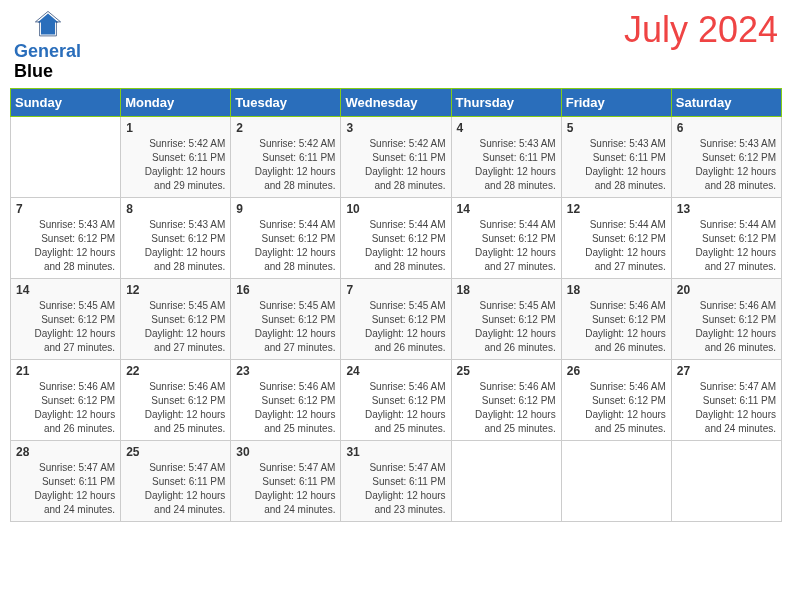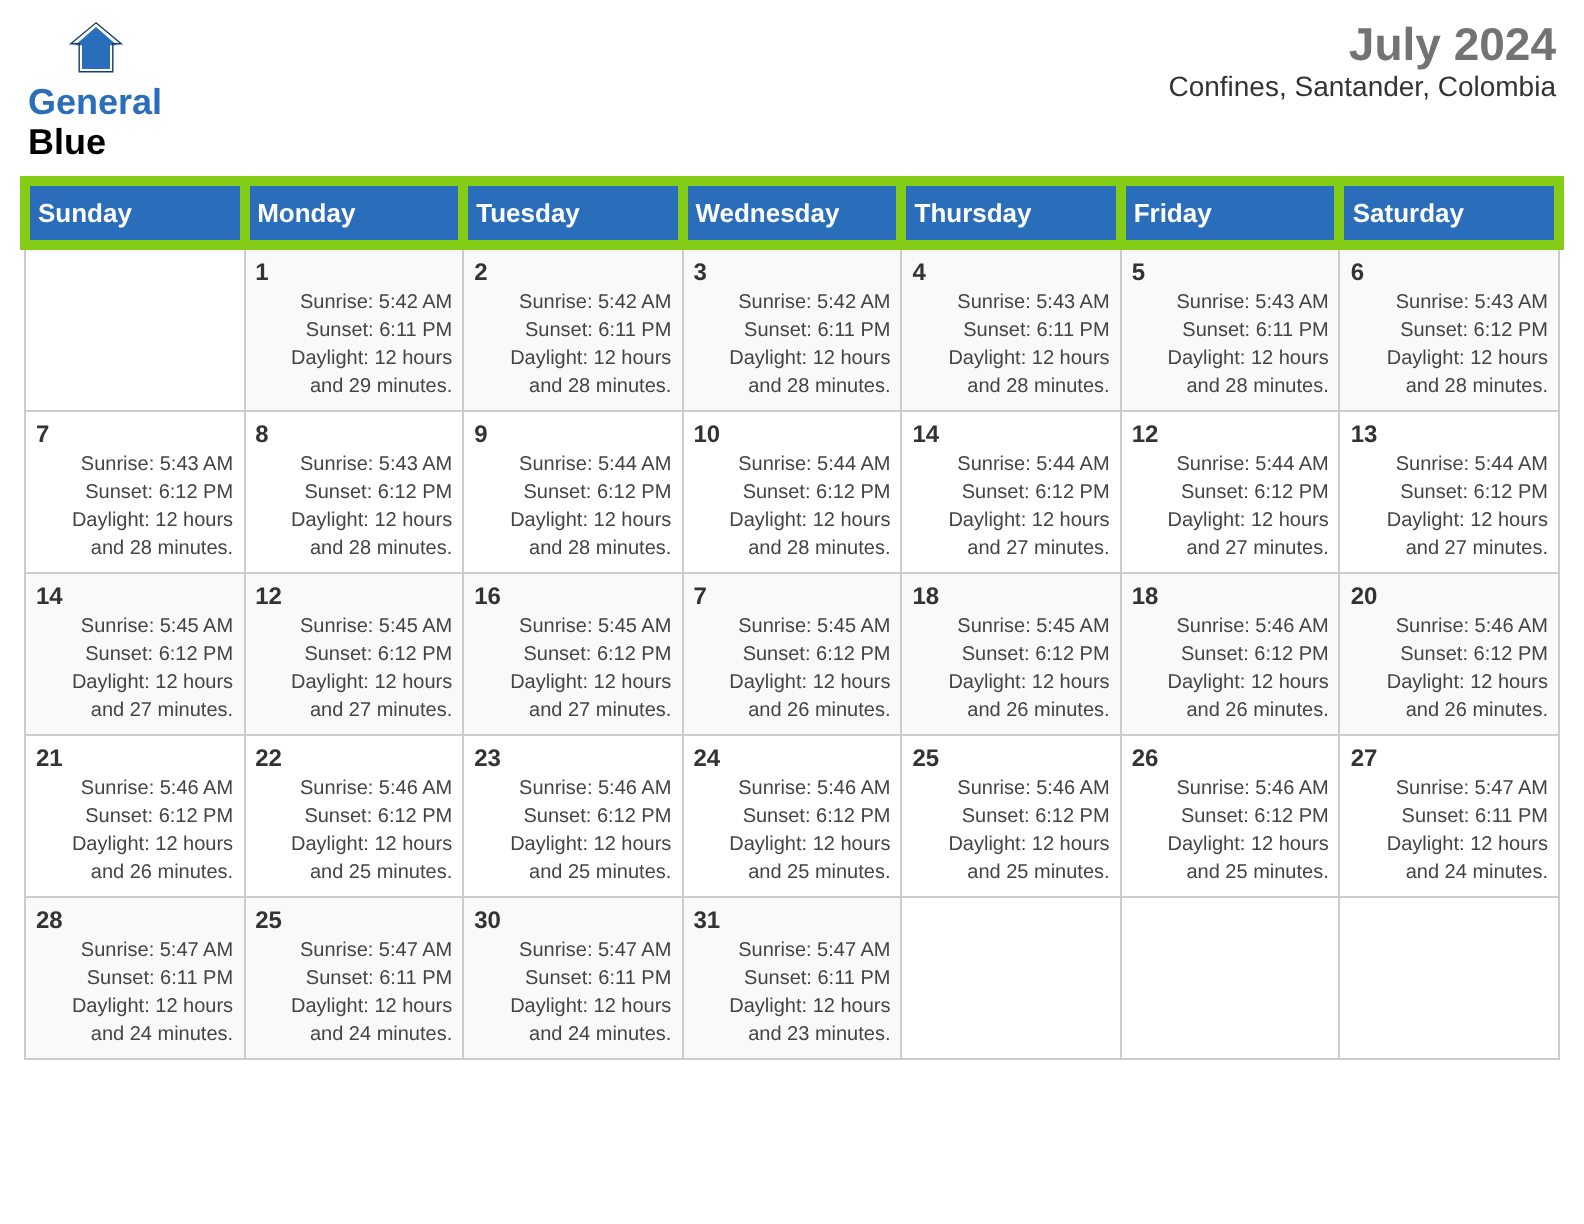--- a/index.html
+++ b/index.html
@@ -33,42 +33,42 @@
       color: #2a6ebb;
     }
     .logo-icon {
       width: 28px;
       height: 28px;
     }
     .title-block {
       text-align: right;
     }
     .month-title {
-      font-size: 23px;
-      font-weight: bold;
-      color: #737373;
+      font-size: 36px;
+      font-weight: normal;
+      color: #ef4444;
       line-height: 1.1;
     }
     .location {
       font-size: 14px;
       color: #333;
     }
     table {
       width: 100%;
       border-collapse: collapse;
       font-size: 11px;
     }
     thead tr th {
       background-color: #2a6ebb;
       color: #fff;
       padding: 6px 4px;
       text-align: left;
       font-size: 13px;
       font-weight: bold;
-      border: 5px solid #84cc16;
+      border: 1px solid #84cc16;
     }
     tbody tr td {
       border: 1px solid #ccc;
       padding: 4px 5px;
       vertical-align: top;
       width: calc(100% / 7);
       min-height: 80px;
       background: #fff;
     }
     tbody tr:nth-child(odd) td {
@@ -100,21 +100,20 @@
       <polygon points="20,5 35,18 30,18 30,35 10,35 10,18 5,18" fill="#2a6ebb"></polygon>
       <polygon points="20,2 38,17 32,17 32,37 8,37 8,17 2,17" fill="none" stroke="#1a3a6b" stroke-width="1"></polygon>
     </svg>
     <div class="logo-text">
       <div><span>General</span></div>
       <div style="color:#000000">Blue</div>
     </div>
   </div>
   <div class="title-block">
     <div class="month-title">July 2024</div>
-    <div class="location">Confines, Santander, Colombia</div>
   </div>
 </div>
 
 <table>
   <thead>
     <tr>
     <th>Sunday</th>
         <th>Monday</th>
         <th>Tuesday</th>
         <th>Wednesday</th>

